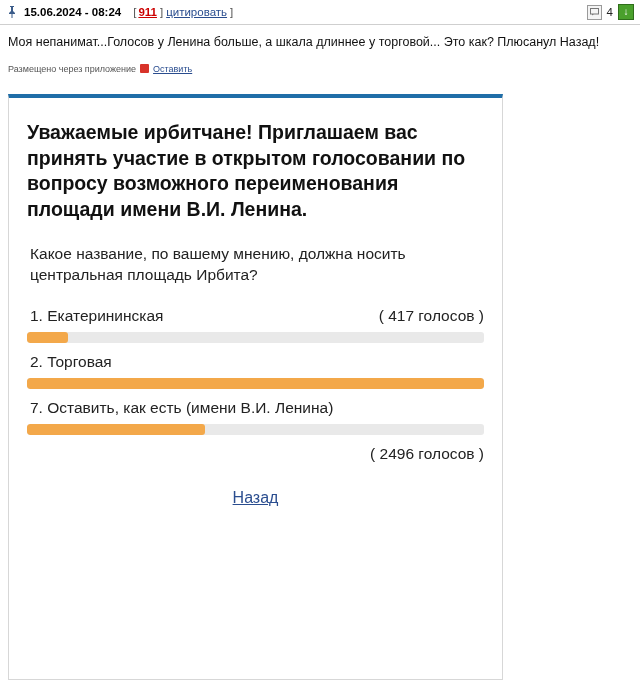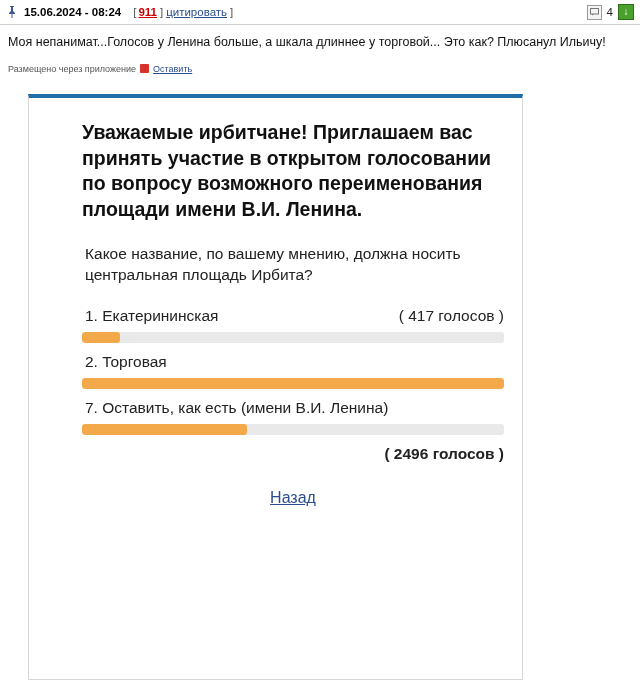--- a/index.html
+++ b/index.html
@@ -125,32 +125,31 @@
   }
   .app-link {
     color: #2a4d8f;
     text-decoration: underline;
     cursor: pointer;
     font-size: 9px;
   }
   
   .card {
     position: absolute;
-    left: 28px;
+    left: 8px;
     top: 94px;
     width: 495px;
     height: 586px;
     background: #ffffff;
     border-left: 1px solid #d7d7d7;
     border-right: 1px solid #d7d7d7;
     border-bottom: 1px solid #d7d7d7;
     border-top: 4px solid #1f6ea8;
     box-sizing: border-box;
     overflow: hidden;
-    padding-left: 35px;
   }
   .card-inner {
     padding: 22px 18px 0 18px;
   }
   .poll-title {
     font-size: 19.5px;
     font-weight: bold;
     line-height: 1.32;
     color: #111;
     margin: 0 0 20px 0;
@@ -183,21 +182,20 @@
   }
   .opt-row.stacked {
     display: block;
   }
   .opt-votes-right {
     display: block;
     text-align: right;
     font-size: 15.5px;
     color: #222;
     margin-top: 2px;
-    font-weight: bold;
   }
   .bar-track {
     height: 11px;
     background: #e9e9e9;
     border-radius: 3px;
     margin: 7px 0 10px 0;
     overflow: hidden;
   }
   .bar-fill {
     height: 100%;
@@ -239,21 +237,21 @@
         <svg width="9" height="8" viewBox="0 0 9 8">
           <rect x="0.5" y="0.5" width="8" height="5.5" fill="none" stroke="#777"></rect>
           <path d="M2 6 L2 7.5 L4 6z" fill="#777"></path>
         </svg>
       </span>
       <span class="hdr-count">4</span>
       <span class="hdr-green">↓</span>
     </span>
   </div>
 
-  <div class="comment">Моя непанимат...Голосов у Ленина больше, а шкала длиннее у торговой... Это как? Плюсанул Ильичу!</div>
+  <div class="comment">Моя непанимат...Голосов у Ленина больше, а шкала длиннее у торговой... Это как? Плюсанул Назад!</div>
 
   <div class="posted-via">
     <span>Размещено через приложение</span>
     <span class="app-icon"></span>
     <span class="app-link">Оставить</span>
   </div>
 
   <div class="card">
     <div class="card-inner">
 

